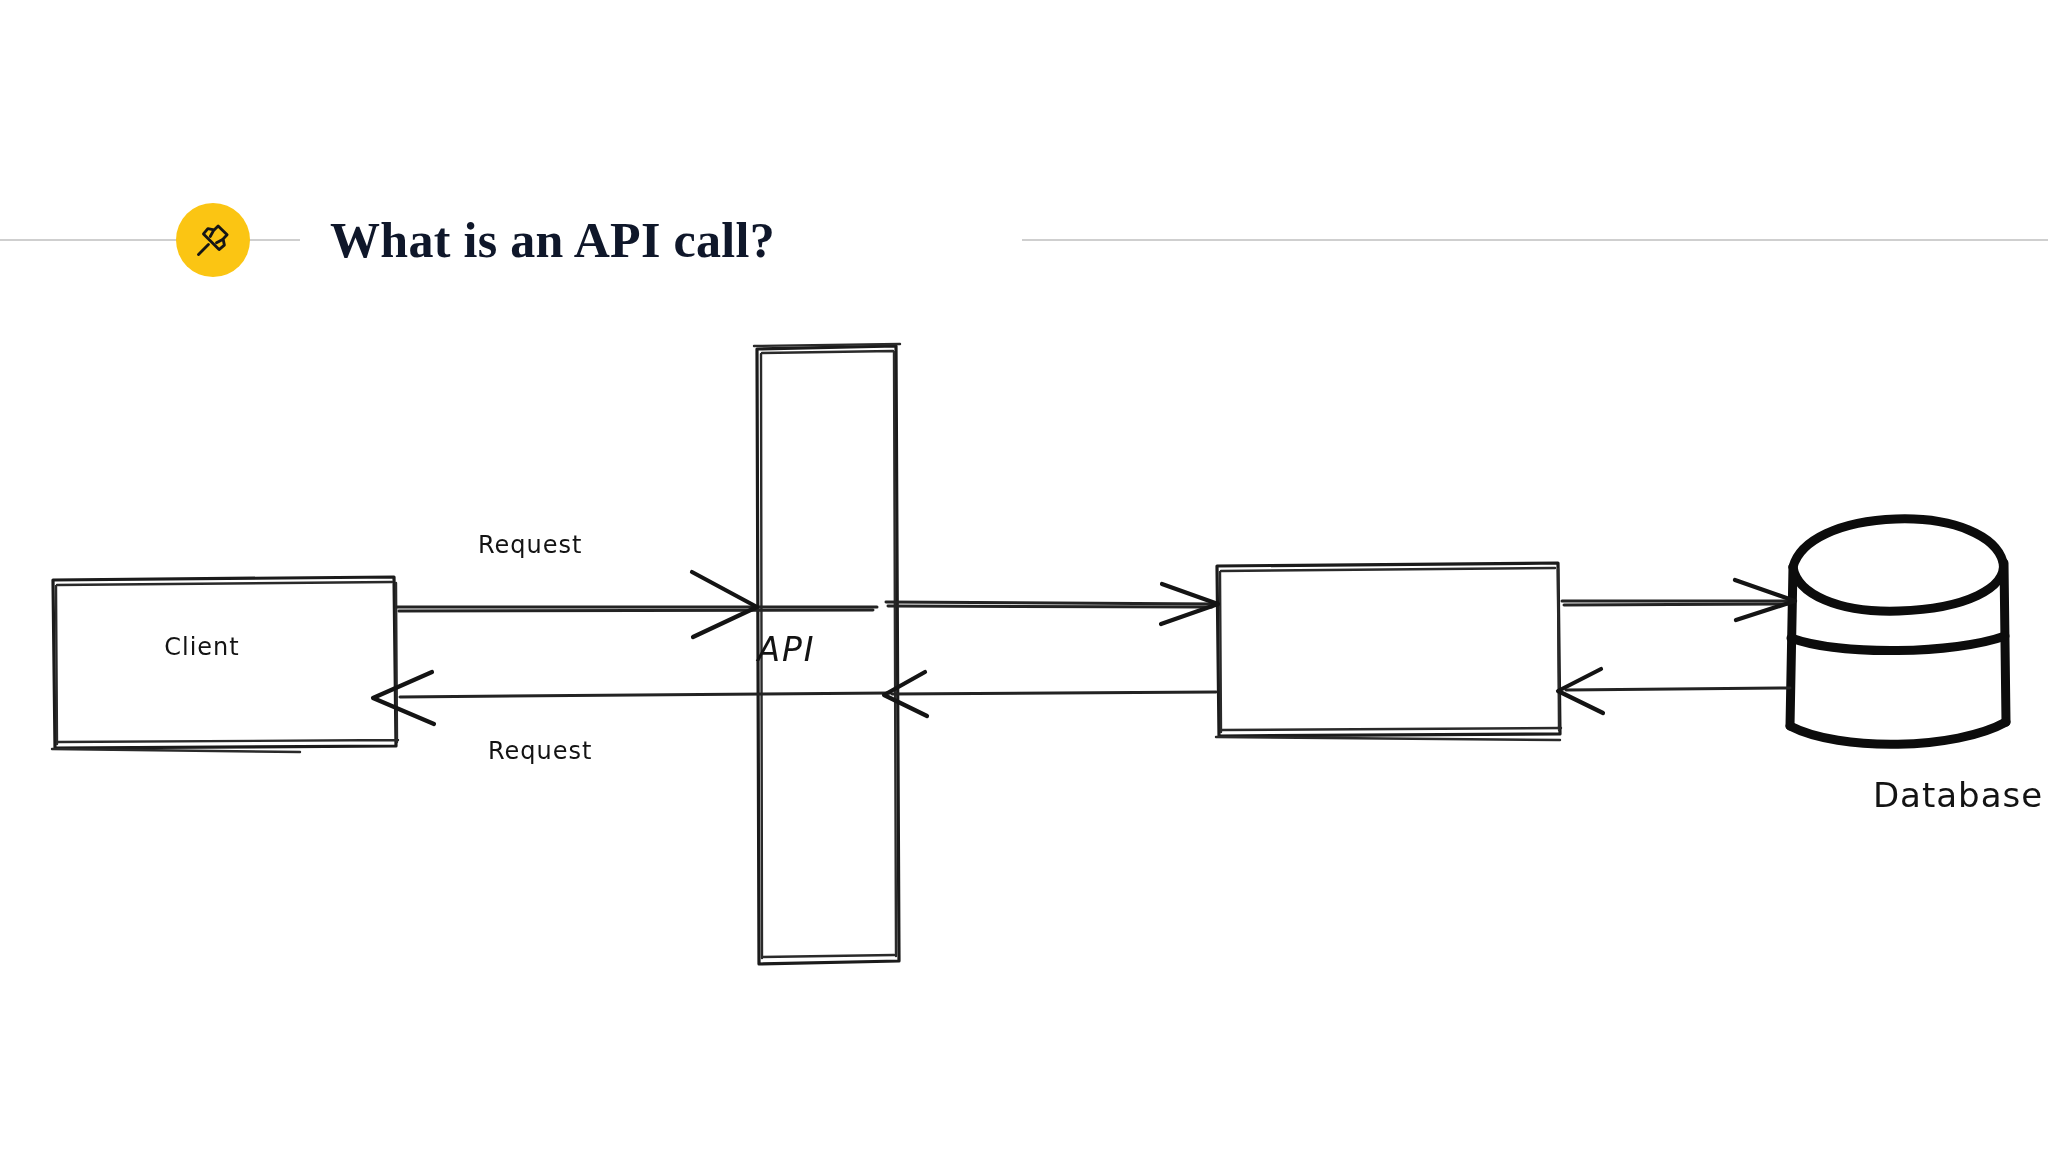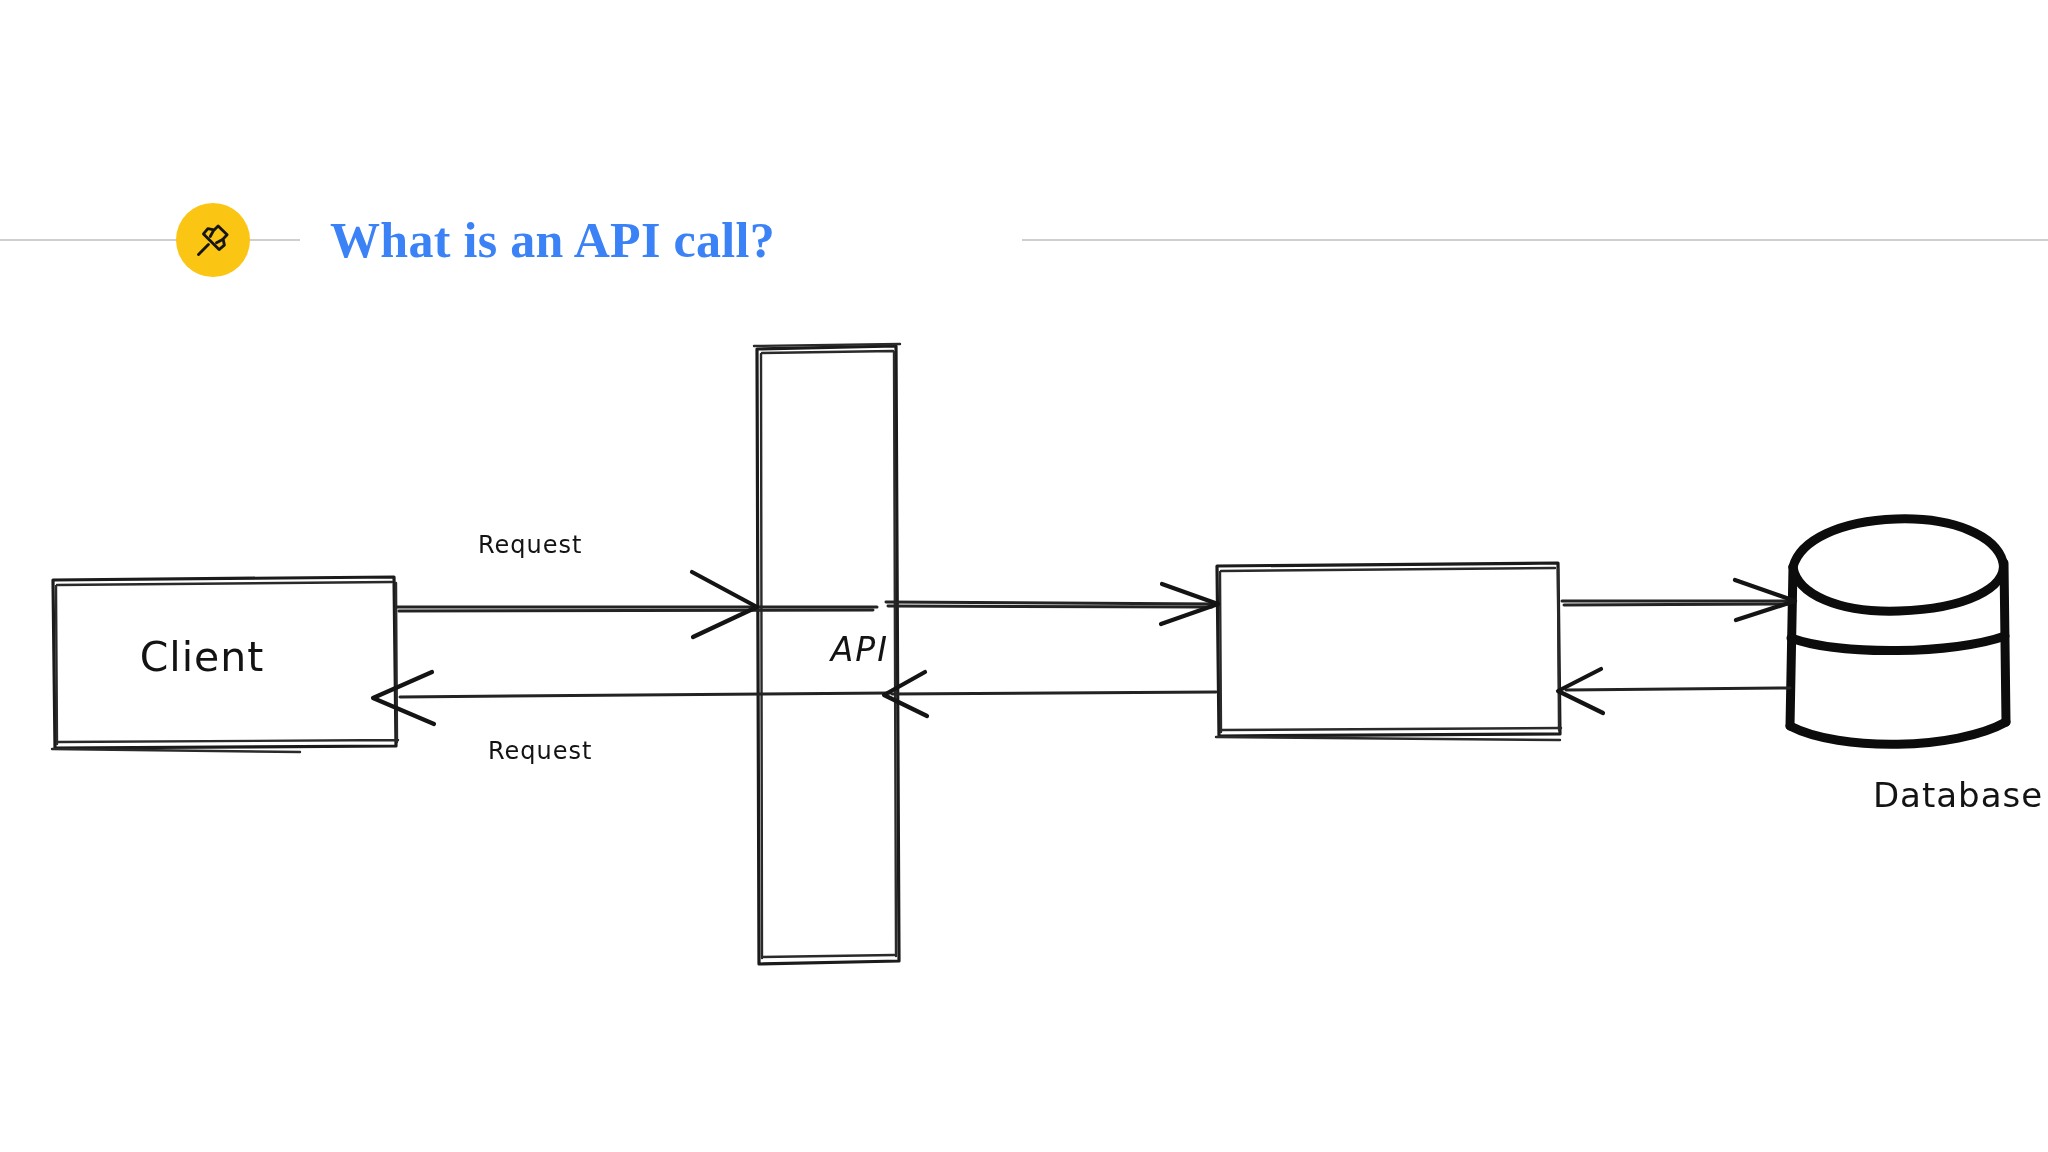--- a/index.html
+++ b/index.html
@@ -45,46 +45,46 @@
 
   .page-title {
     position: absolute;
     left: 330px;
     top: 209px;
     font-family: "Liberation Serif", "DejaVu Serif", serif;
     font-weight: bold;
     font-size: 50px;
     line-height: 62px;
     letter-spacing: 0.3px;
-    color: #3b82f6;
+    color: #0f172a;
     white-space: nowrap;
   }
 
   
   #diagram {
     position: absolute;
     left: 0;
     top: 0;
     width: 2048px;
     height: 1152px;
   }
   .node-label {
     position: absolute;
     font-family: "DejaVu Sans", sans-serif;
     color: #131313;
     white-space: nowrap;
     text-align: center;
   }
   .label-client {
     left: 52px; top: 633px; width: 300px;
-    font-size: 41px; letter-spacing: 1px;
+    font-size: 24px; letter-spacing: 1px;
   }
   .label-api {
-    left: 748px; top: 630px; width: 141px;
-    font-size: 33px; font-style: italic; letter-spacing: 2px; text-align: right;
+    left: 716px; top: 630px; width: 141px;
+    font-size: 33px; font-style: italic; letter-spacing: 2px;
   }
   .label-server {
     left: 1216px; top: 623px; width: 344px;
     font-size: 34px; letter-spacing: 1.5px;
   }
   .label-database {
     left: 1848px; top: 775px; width: 220px;
     font-size: 34px; letter-spacing: 1px;
   }
   .edge-label {

